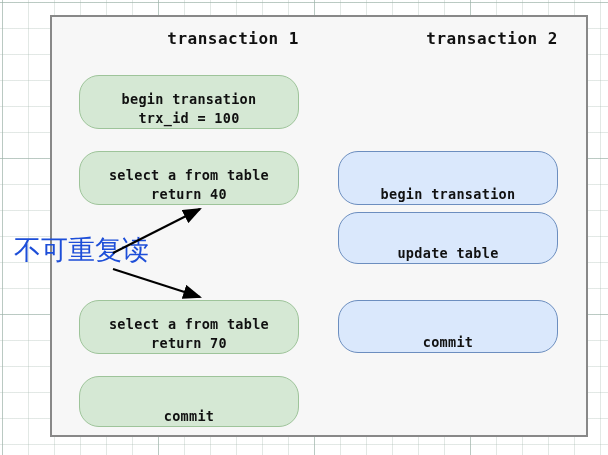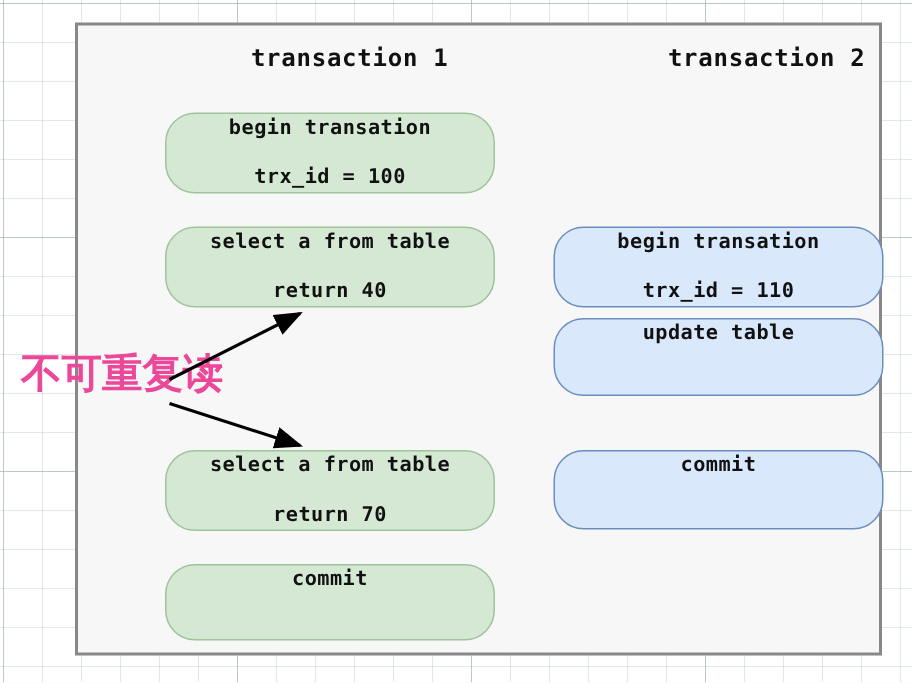--- a/index.html
+++ b/index.html
@@ -53,40 +53,39 @@
     position: absolute;
     font-family: "DejaVu Sans Mono", "Liberation Mono", monospace;
     font-weight: bold;
     font-size: 16px;
     color: #111111;
     letter-spacing: 0.5px;
     text-align: right;
     white-space: nowrap;
   }
   #header-t1 { left: 79px;  top: 29px; width: 220px; }
-  #header-t2 { left: 357px; top: 29px; width: 220px; }
+  #header-t2 { left: 338px; top: 29px; width: 220px; }
 
   
   .step-box {
     position: absolute;
     box-sizing: border-box;
     border-radius: 20px;
     display: flex;
     flex-direction: column;
     align-items: center;
-    justify-content: space-between;
+    justify-content: flex-end;
     font-family: "DejaVu Sans Mono", "Liberation Mono", monospace;
     font-weight: bold;
     font-size: 13.5px;
     line-height: 19px;
     color: #111111;
     white-space: pre;
     text-align: center;
     letter-spacing: 0.3px;
-    margin-left: 31px;
   }
   .step-box.green {
     background: #d5e8d4;
     border: 1.5px solid #9ec49a;
   }
   .step-box.blue {
     background: #dae8fc;
     border: 1.5px solid #6c8ebf;
   }
 
@@ -100,24 +99,24 @@
   #box-t2-begin   { left: 338px; top: 151px; width: 220px; height: 54px; }
   #box-t2-update  { left: 338px; top: 212px; width: 220px; height: 52px; }
   #box-t2-commit  { left: 338px; top: 300px; width: 220px; height: 53px; }
 
   
   #annotation-label {
     position: absolute;
     left: 14px;
     top: 234px;
     font-family: "DejaVu Sans", sans-serif;
-    font-weight: bold;
+    font-weight: normal;
     font-size: 27px;
     line-height: 32px;
-    color: #ec4899;
+    color: #1d4ed8;
     white-space: nowrap;
     letter-spacing: 0px;
   }
 
   
   #arrow-layer {
     position: absolute;
     left: 0; top: 0;
     width: 608px;
     height: 455px;
@@ -145,21 +144,20 @@
 <div class="step-box green" id="box-t1-select2">
   <span>select a from table</span>
   <span>return 70</span>
 </div>
 <div class="step-box green" id="box-t1-commit">
   <span>commit</span>
 </div>
 
 <div class="step-box blue" id="box-t2-begin">
   <span>begin transation</span>
-  <span>trx_id = 110</span>
 </div>
 <div class="step-box blue" id="box-t2-update">
   <span>update table</span>
 </div>
 <div class="step-box blue" id="box-t2-commit">
   <span>commit</span>
 </div>
 
 <div id="annotation-label">不可重复读</div>
 

